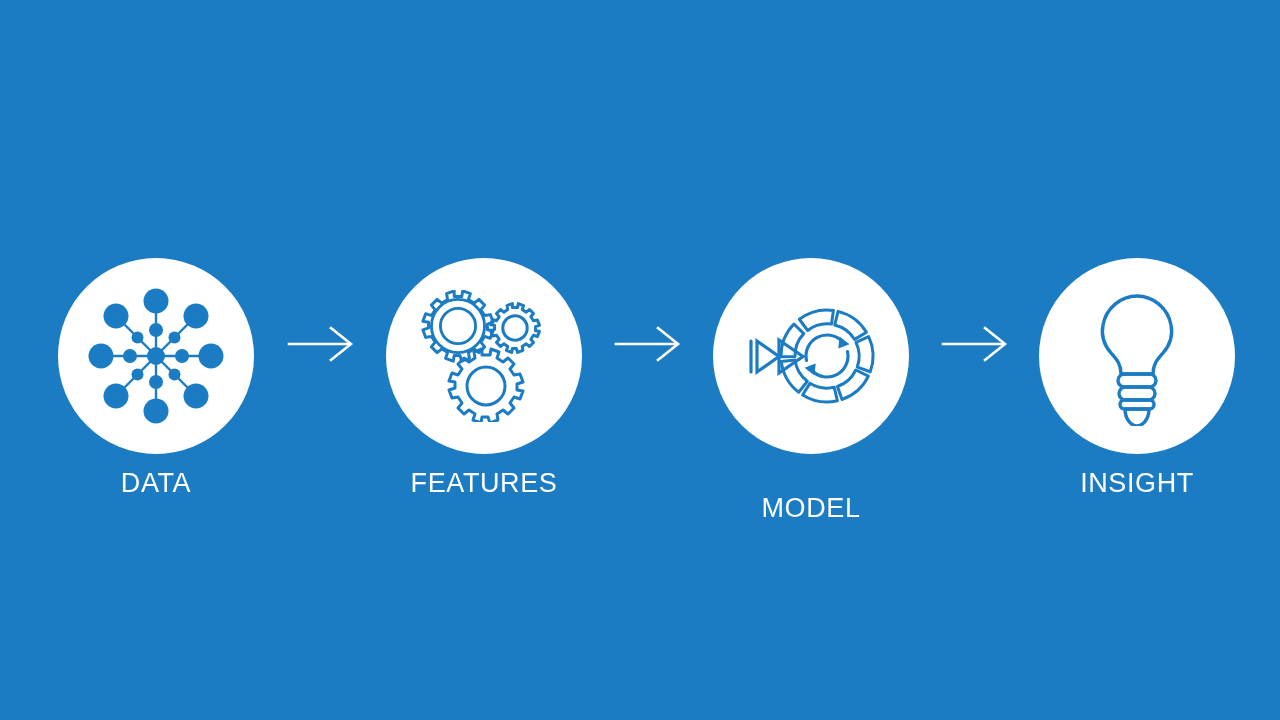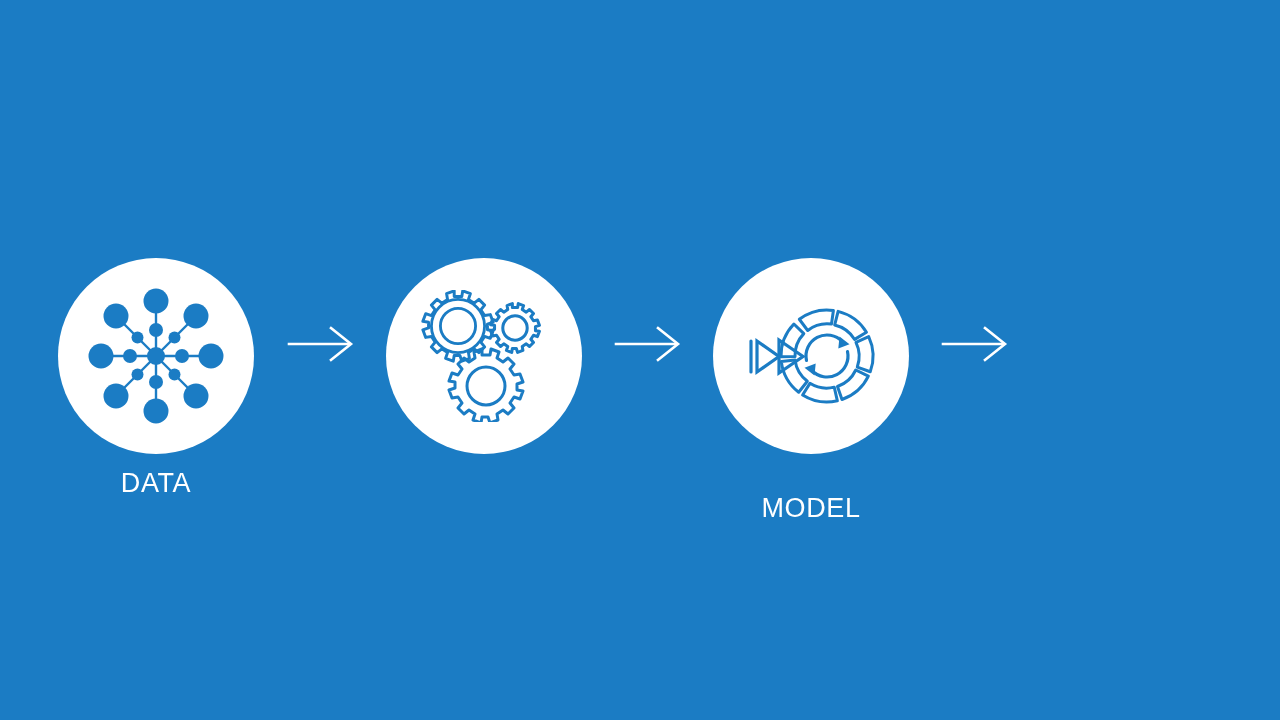--- a/index.html
+++ b/index.html
@@ -159,20 +159,21 @@
               </g>
 
               <g transform="translate(68,96) scale(1.0)">
                 <path d="M -4,-31 L 4,-31 L 5,-37 L 13,-34 L 11,-28 L 17,-24 L 22,-28 L 28,-22 L 24,-17 L 28,-11 L 34,-12 L 37,-4 L 31,-2 L 31,4 L 37,5 L 34,13 L 28,11 L 24,17 L 28,22 L 22,28 L 17,24 L 11,28 L 12,34 L 4,37 L 2,31 L -4,31 L -5,37 L -13,34 L -11,28 L -17,24 L -22,28 L -28,22 L -24,17 L -28,11 L -34,12 L -37,4 L -31,2 L -31,-4 L -37,-5 L -34,-13 L -28,-11 L -24,-17 L -28,-22 L -22,-28 L -17,-24 L -11,-28 L -12,-34 L -4,-37 Z"></path>
                 <circle cx="0" cy="0" r="19"></circle>
               </g>
             </g>
           </svg>
         </span>
       </div>
+      <div class="step-label">FEATURES</div>
     </div>
 
     <div class="step" id="step-model">
       <div class="disc">
         <span>
           <svg width="140" height="136" viewBox="0 0 140 136" aria-hidden="true">
             <g fill="none" stroke="#1b7cc4" stroke-width="3" stroke-linejoin="round" stroke-linecap="round">
 
               <g transform="translate(86,68)">
 
@@ -199,20 +200,45 @@
                 <path d="M 16,53 L 38,68.5 L 16,84 Z"></path>
                 <path d="M 38,52 L 62,68.5 L 38,85 Z"></path>
               </g>
             </g>
           </svg>
         </span>
       </div>
       <div class="step-label">MODEL</div>
     </div>
 
+    <div class="step" id="step-insight">
+      <div class="disc">
+        <span>
+          <svg width="120" height="140" viewBox="0 0 120 140" aria-hidden="true">
+            <g fill="none" stroke="#1b7cc4" stroke-width="3.4" stroke-linejoin="round" stroke-linecap="round">
+
+              <path d="M 44,88
+                       C 44,78 40,74 34,67
+                       C 27,59 24,49 26,39
+                       C 29,22 44,10 60,10
+                       C 76,10 91,22 94,39
+                       C 96,49 93,59 86,67
+                       C 80,74 76,78 76,88 Z"></path>
+
+              <rect x="41" y="88" width="38" height="13" rx="6.5" ry="6.5"></rect>
+              <rect x="42" y="101" width="36" height="13" rx="6.5" ry="6.5"></rect>
+              <rect x="43" y="114" width="34" height="9" rx="4.5" ry="4.5"></rect>
+
+              <path d="M 48,123 L 72,123 C 72,134 65,140 60,140 C 55,140 48,134 48,123 Z"></path>
+            </g>
+          </svg>
+        </span>
+      </div>
+      <div class="step-label">INSIGHT</div>
+    </div>
 
     <div class="connector" id="arrow-1">
       <svg width="70" height="36" viewBox="0 0 70 36" aria-hidden="true">
         <g stroke="#ffffff" stroke-width="2.6" fill="none" stroke-linecap="square">
           <line x1="2" y1="18" x2="62" y2="18"></line>
           <polyline points="44,2 64,18 44,34"></polyline>
         </g>
       </svg>
     </div>
     <div class="connector" id="arrow-2">

